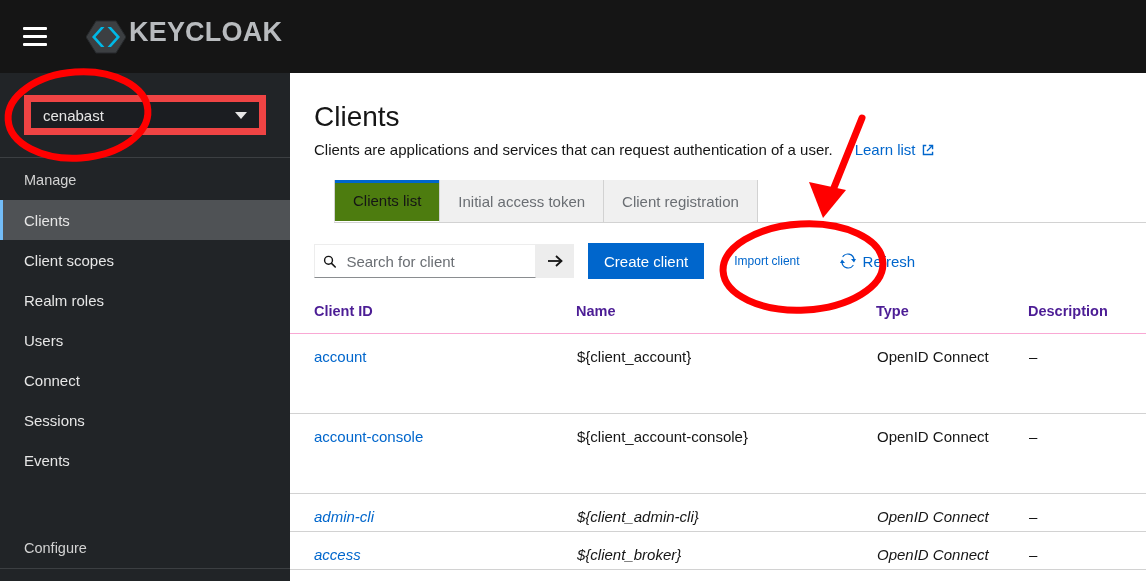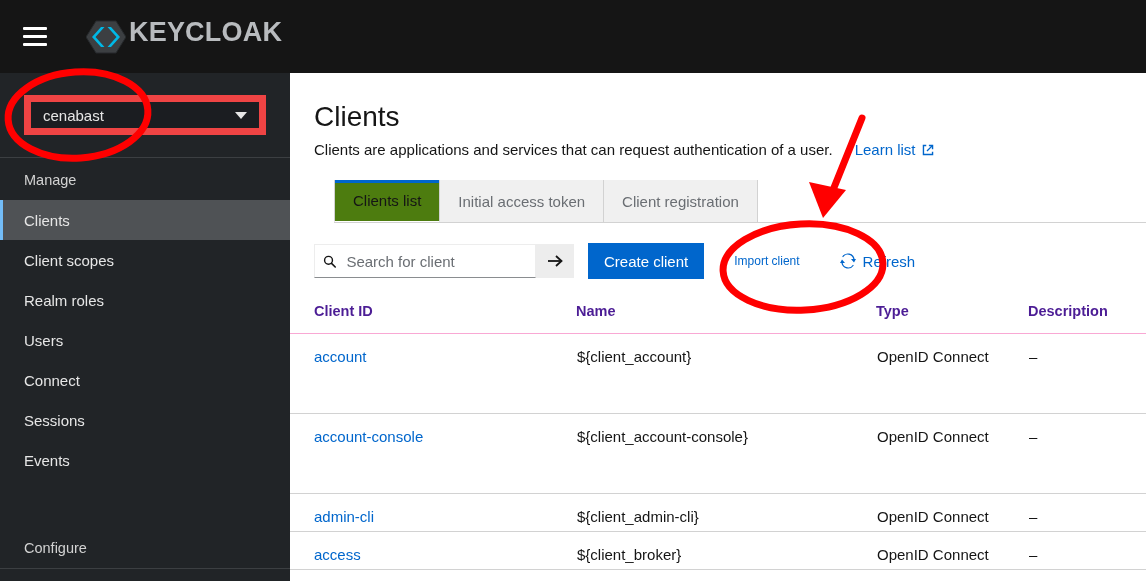--- a/index.html
+++ b/index.html
@@ -260,21 +260,21 @@
     border-bottom: 1px solid #f9a8d4;
   }
   table.clients td {
     font-size: 15px;
     color: #151515;
     border-bottom: 1px solid #d2d2d2;
     vertical-align: top;
     padding-top: 14px;
   }
   table.clients tr.r-tall td { height: 80px; }
-  table.clients tr.r-short td { height: 38px; }
+  table.clients tr.r-short td { height: 38px; font-style: italic; }
   .cid-link { color: #06c; cursor: pointer; }
   .col-id   { width: 286px; padding-left: 24px !important; }
   .col-name { width: 300px; margin-left: 8px; }
   .col-type { width: 152px; }
   .col-desc { width: 118px; }
 
   
   .annot {
     position: absolute;
     top: 0; left: 0;

